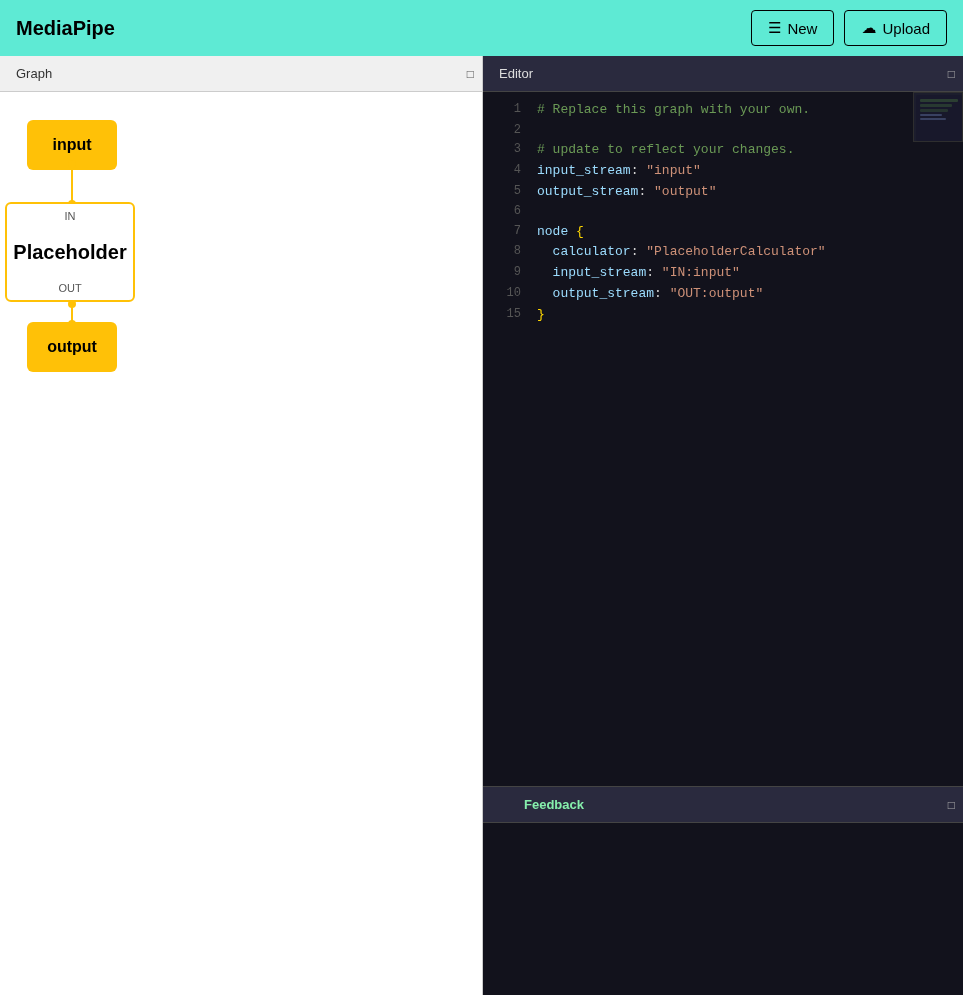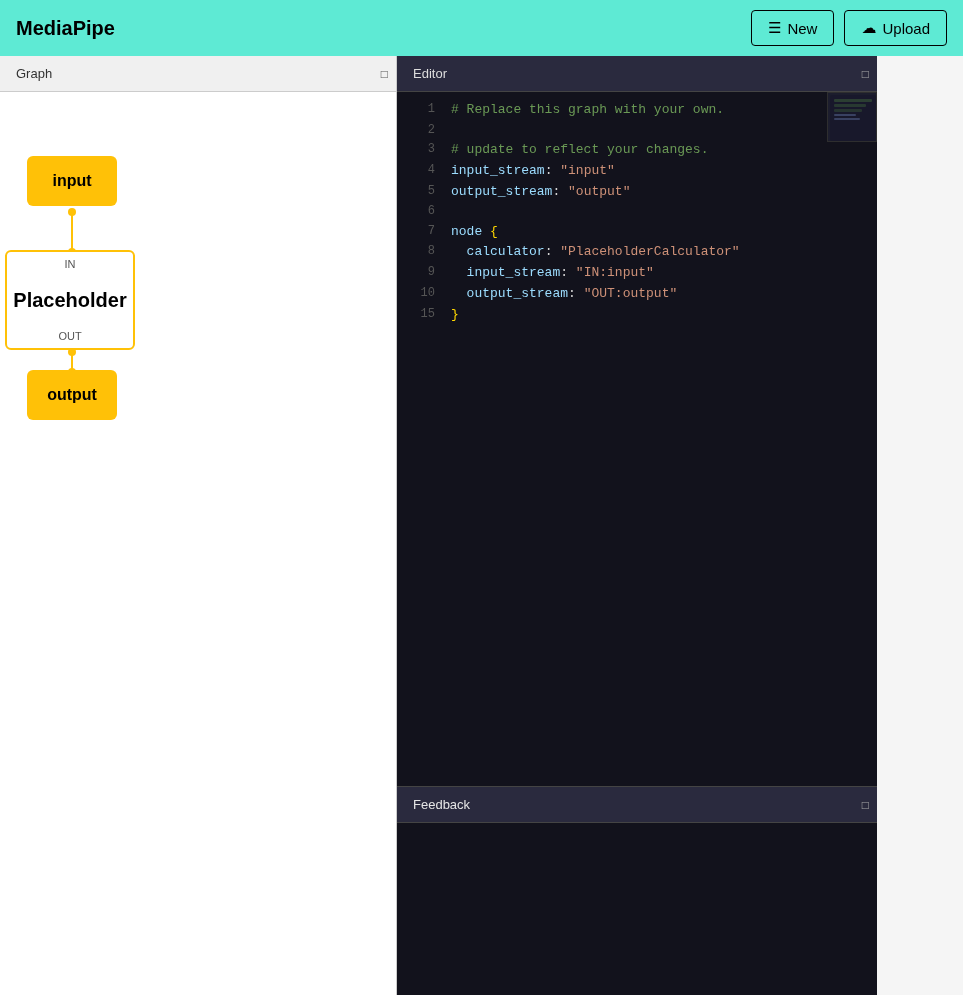--- a/index.html
+++ b/index.html
@@ -38,26 +38,25 @@
     }
 
     
     #main {
       display: flex;
       height: calc(995px - 56px);
     }
 
     
     #left-panel {
-      width: 397px;
+      width: 483px;
       display: flex;
       flex-direction: column;
       border-right: 1px solid #ccc;
       background: #fff;
-      gap: 48px;
     }
 
     #graph-tab-bar {
       display: flex;
       align-items: center;
       height: 36px;
       background: #f0f0f0;
       border-bottom: 1px solid #ccc;
       padding: 0 8px;
       justify-content: space-between;
@@ -90,21 +89,21 @@
       align-items: center;
       justify-content: center;
       font-size: 16px;
       font-weight: bold;
       color: #000;
       width: 90px;
       height: 50px;
     }
     .graph-node-input {
       left: 27px;
-      top: 16px;
+      top: 28px;
       align-items: center;
     }
     .graph-node-output {
       left: 27px;
       top: 230px;
     }
 
     .graph-node-placeholder {
       position: absolute;
       left: 5px;
@@ -263,23 +262,24 @@
       display: flex;
       align-items: center;
       height: 36px;
       background: #2a2a3e;
       border-bottom: 1px solid #444;
       padding: 0 8px;
       justify-content: space-between;
     }
     #feedback-tab-label {
       font-size: 13px;
-      font-weight: 400;
-      color: #e5e5e5;
+      font-weight: 700;
+      color: #86efac;
       padding: 4px 8px;
+      margin-left: 25px;
     }
     #feedback-expand-icon {
       font-size: 12px;
       color: #aaa;
       cursor: pointer;
     }
 
     #feedback-content {
       flex: 1;
       background: #12121c;

